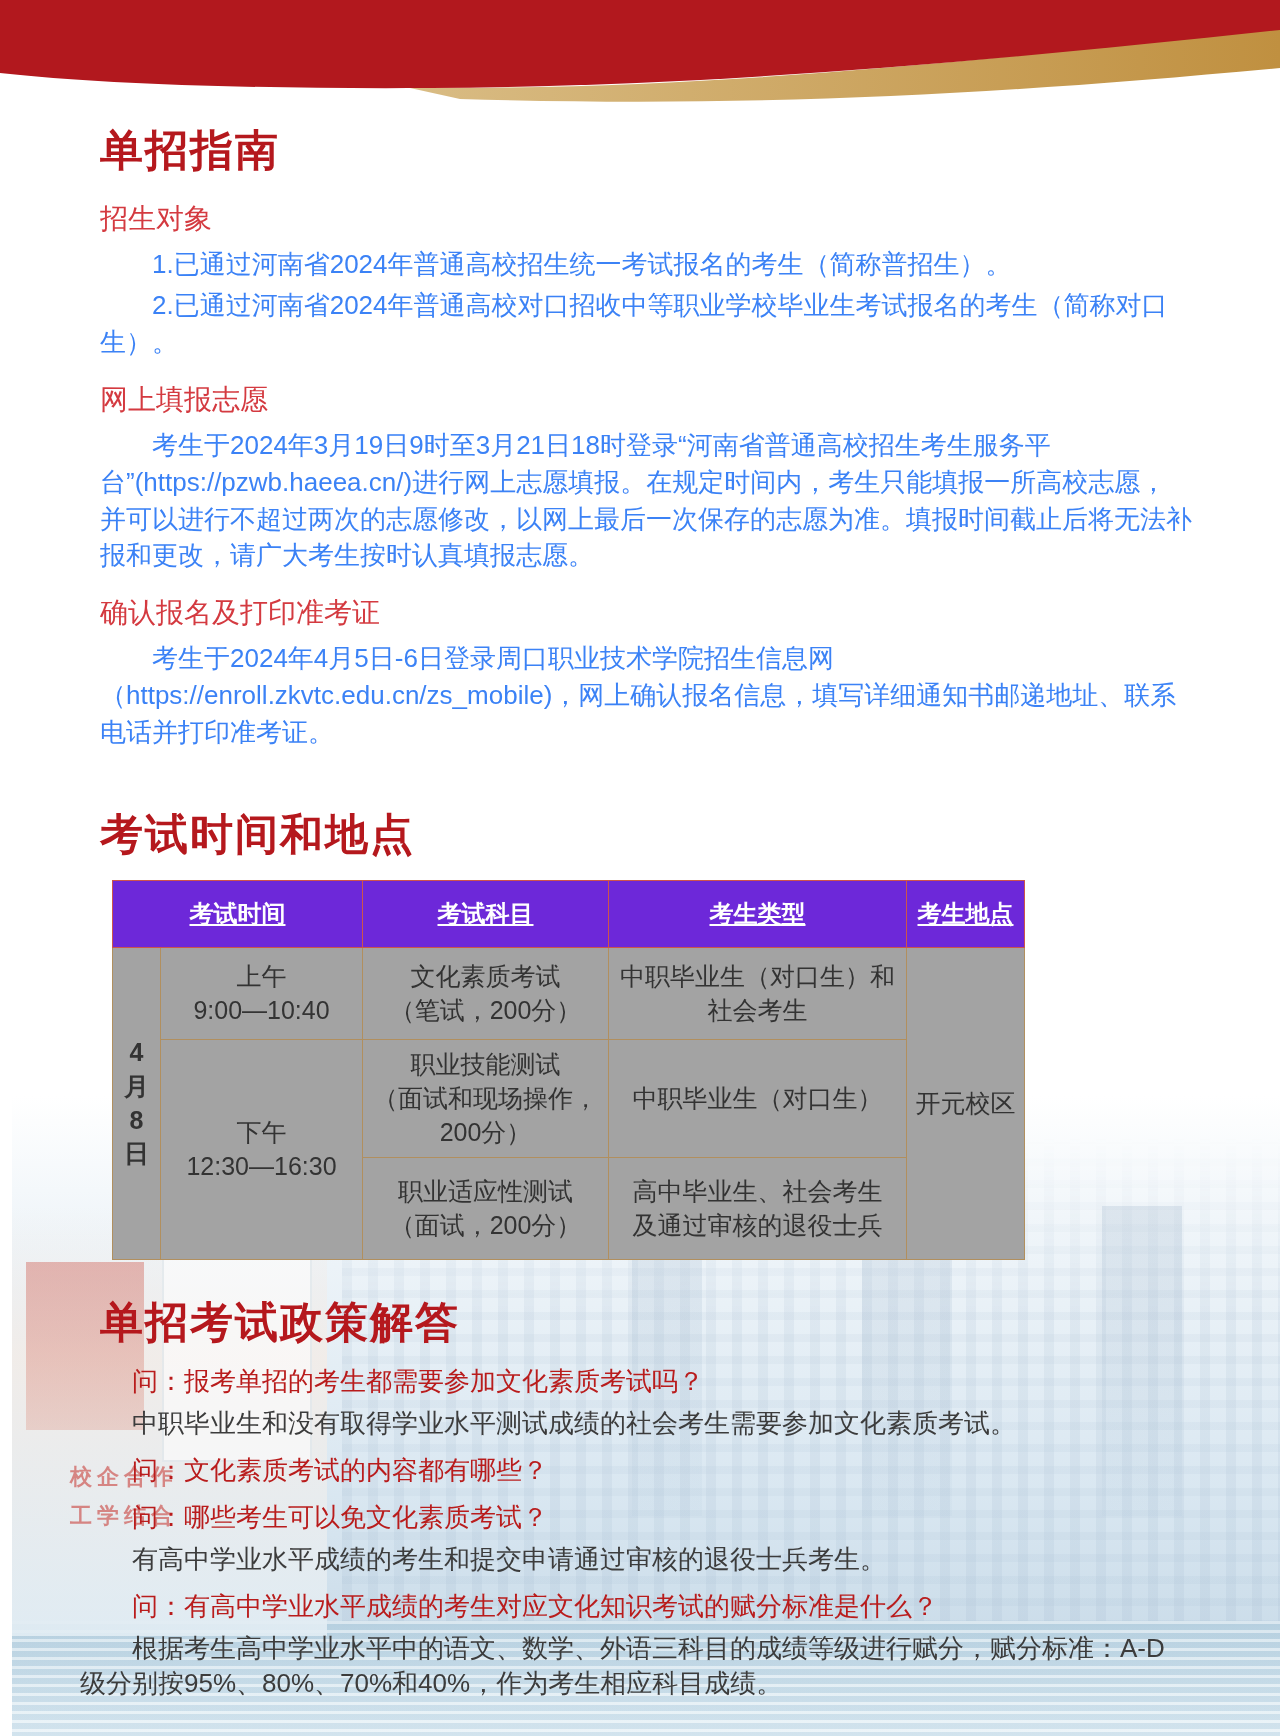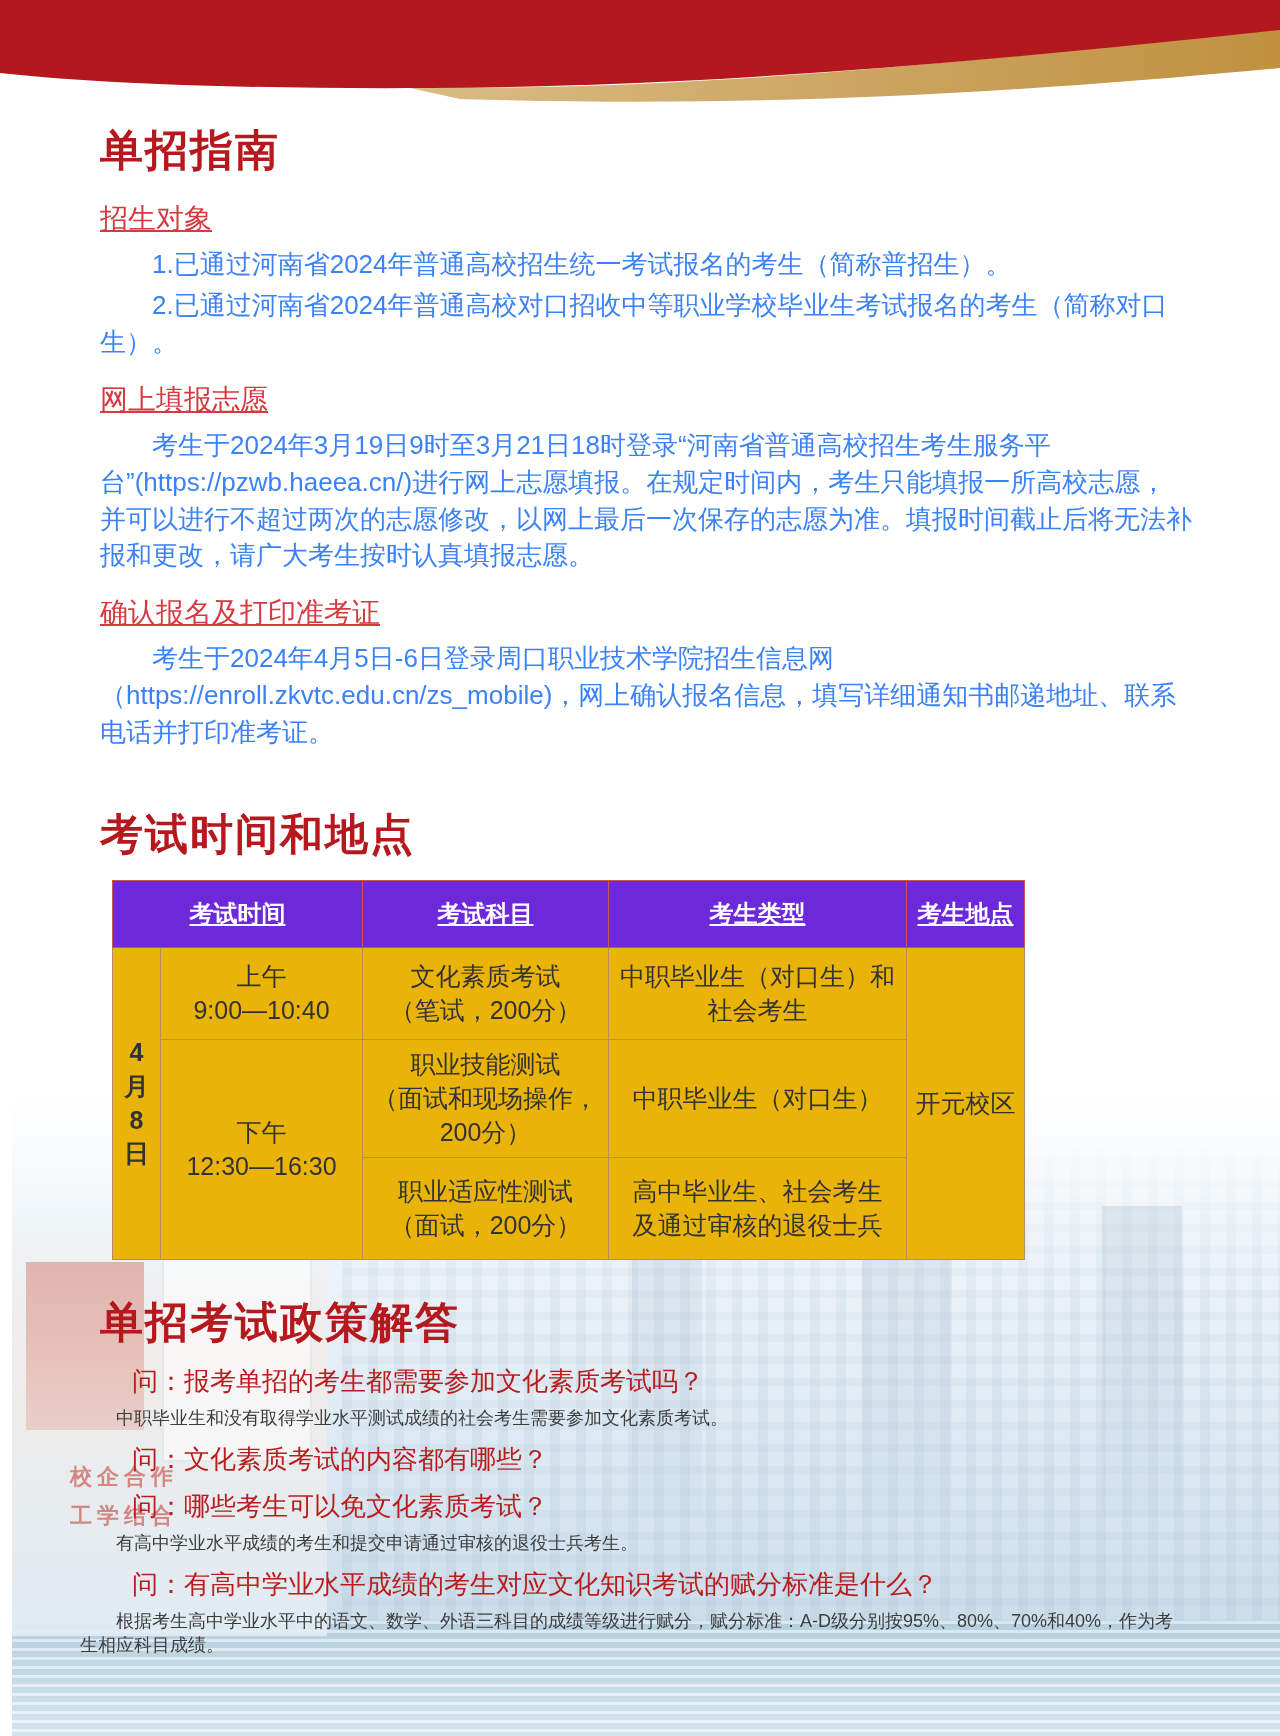--- a/index.html
+++ b/index.html
@@ -28,39 +28,39 @@
   .campus .block-red{position:absolute;left:14px;top:56px;width:118px;height:168px;
       background:linear-gradient(180deg,rgba(206,94,82,.42),rgba(218,130,110,.28));}
   .campus .block-white{position:absolute;left:150px;top:26px;width:150px;height:230px;
       background:rgba(255,255,255,.55);box-shadow:inset 0 0 0 2px rgba(170,190,205,.25);}
   .slogan{position:absolute;left:58px;top:252px;color:rgba(201,70,64,.62);
       font-size:22px;letter-spacing:5px;line-height:1.75;font-weight:bold;}
 
   
   .content{position:relative;z-index:2;padding:96px 88px 0 100px;}
   .big-title{font-size:43px;font-weight:bold;color:#b5181d;letter-spacing:2px;margin:26px 0 10px 0;}
-  .subhead{font-size:28px;color:#d43a40;margin:20px 0 8px 0;font-weight:500;text-decoration:underline;}
+  .subhead{font-size:28px;color:#d43a40;margin:20px 0 8px 0;font-weight:500;}
   .para{font-size:26px;color:#3b82f6;line-height:1.42;text-indent:2em;margin:0 0 4px 0;}
 
   
   .exam-title{margin-top:55px;}
   table.exam{border-collapse:collapse;table-layout:fixed;width:912px;margin:16px 0 6px 12px;}
   table.exam th{background:#6d28d9;color:#ffffff;font-size:24px;font-weight:bold;height:58px;
       border:1px solid #cd554b;padding:4px;text-decoration:underline;}
-  table.exam td{background:#eab308;border:1px solid #b18f5e;font-size:25px;color:#333333;
+  table.exam td{background:#a3a3a3;border:1px solid #b18f5e;font-size:25px;color:#333333;
       text-align:center;vertical-align:middle;padding:8px 6px;line-height:1.35;}
   .col-date{width:48px;} .col-time{width:202px;} .col-subj{width:246px;} .col-type{width:298px;} .col-loc{width:118px;}
   td.date-cell{font-weight:bold;font-size:26px;line-height:1.6;}
   td.date-cell span{display:block;}
   .r1{height:92px;} .r2{height:112px;} .r3{height:102px;}
 
   
   .qa{position:relative;z-index:2;padding:0 104px 0 80px;margin-top:6px;}
   .qa-q{font-size:26px;color:#b91c1c;line-height:1.3;text-indent:2em;margin:13px 0 7px 0;}
-  .qa-a{font-size:18px;color:#3c3c3c;line-height:1.35;text-indent:2em;margin:0;}
+  .qa-a{font-size:26px;color:#3c3c3c;line-height:1.35;text-indent:2em;margin:0;}
 </style>
 </head>
 <body>
 
 <div class="page">
 
   <div class="bg">
     <div class="towers"></div>
     <div class="tower-block" style="left:620px;top:90px;width:70px;height:330px;"></div>
     <div class="tower-block" style="left:850px;top:60px;width:90px;height:360px;"></div>

